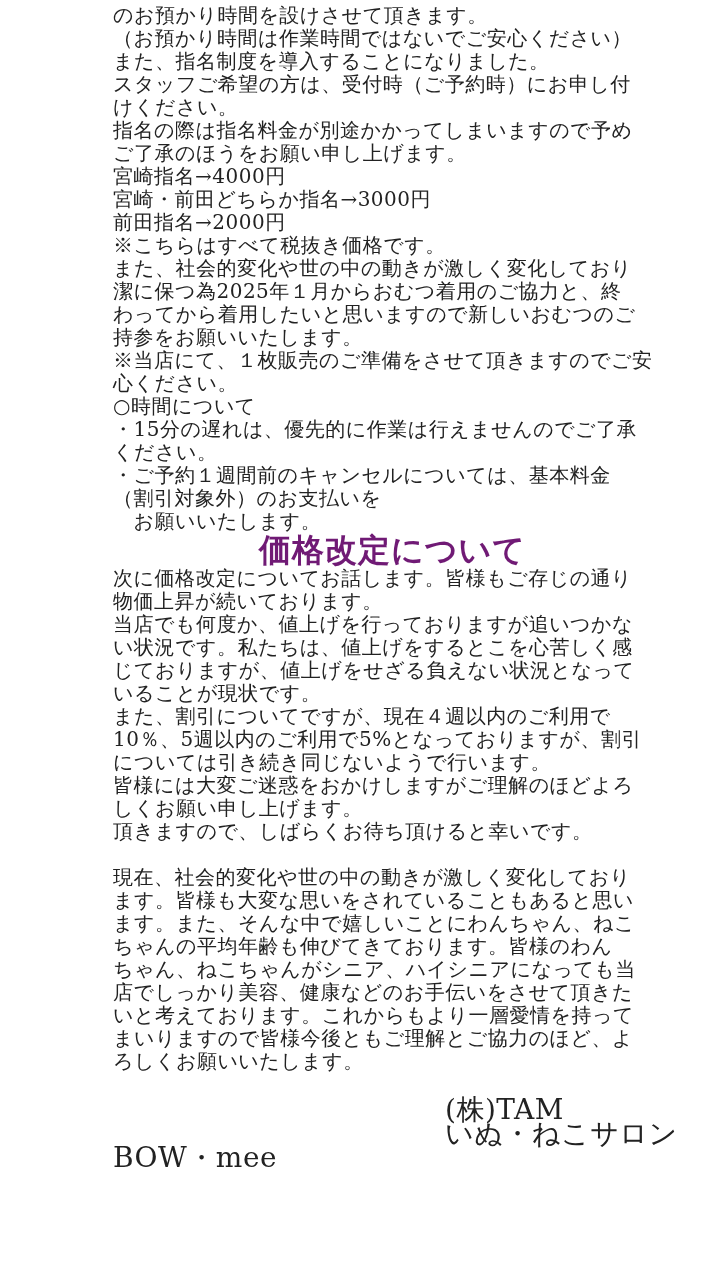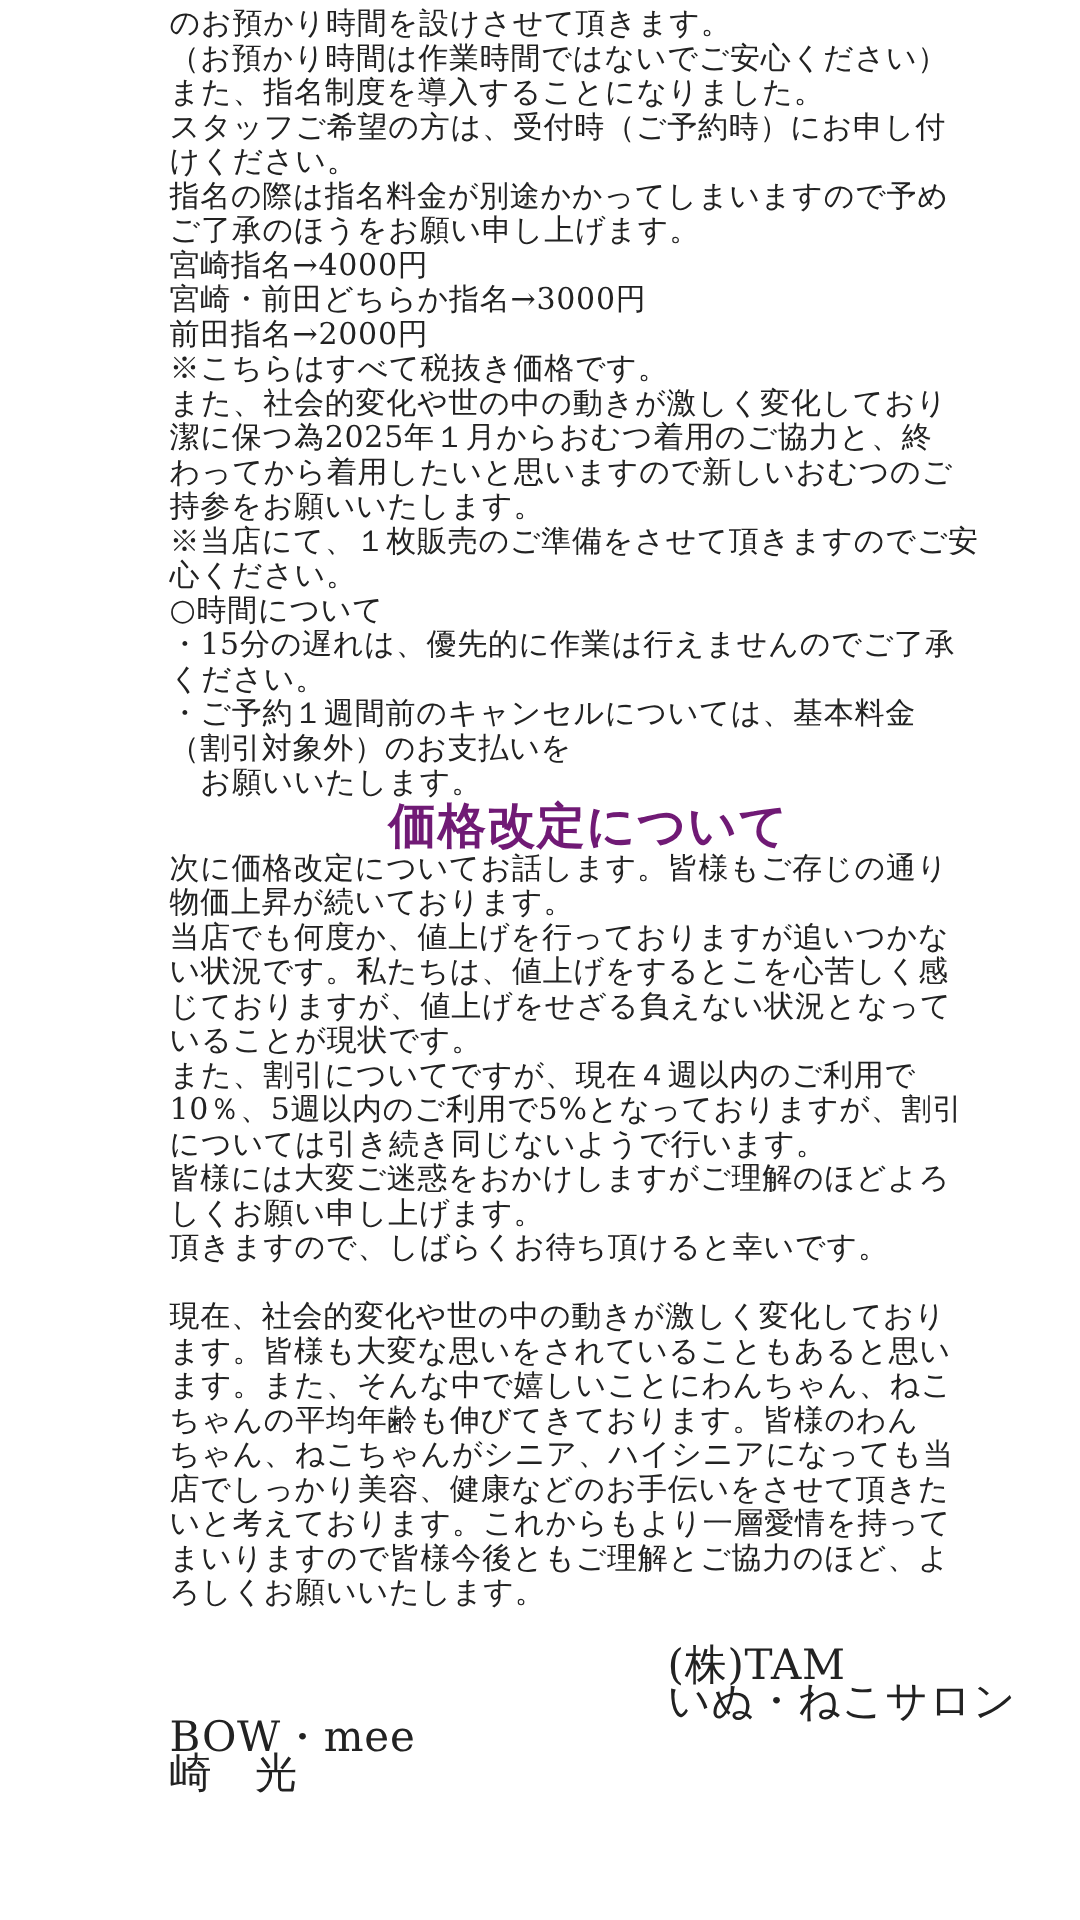--- a/index.html
+++ b/index.html
@@ -111,17 +111,16 @@
         <div class="line">店でしっかり美容、健康などのお手伝いをさせて頂きた</div>
         <div class="line">いと考えております。これからもより一層愛情を持って</div>
         <div class="line">まいりますので皆様今後ともご理解とご協力のほど、よ</div>
         <div class="line">ろしくお願いいたします。</div>
       </div>
 
     <div class="signature-block">
       <div class="sig-line sig-right">(株)TAM</div>
       <div class="sig-line sig-right">いぬ・ねこサロン</div>
       <div class="sig-line">BOW・mee</div>
-      <div class="sig-line">崎　光</div>
     </div>
 
   </div>
 </div>
 
 </body></html>

